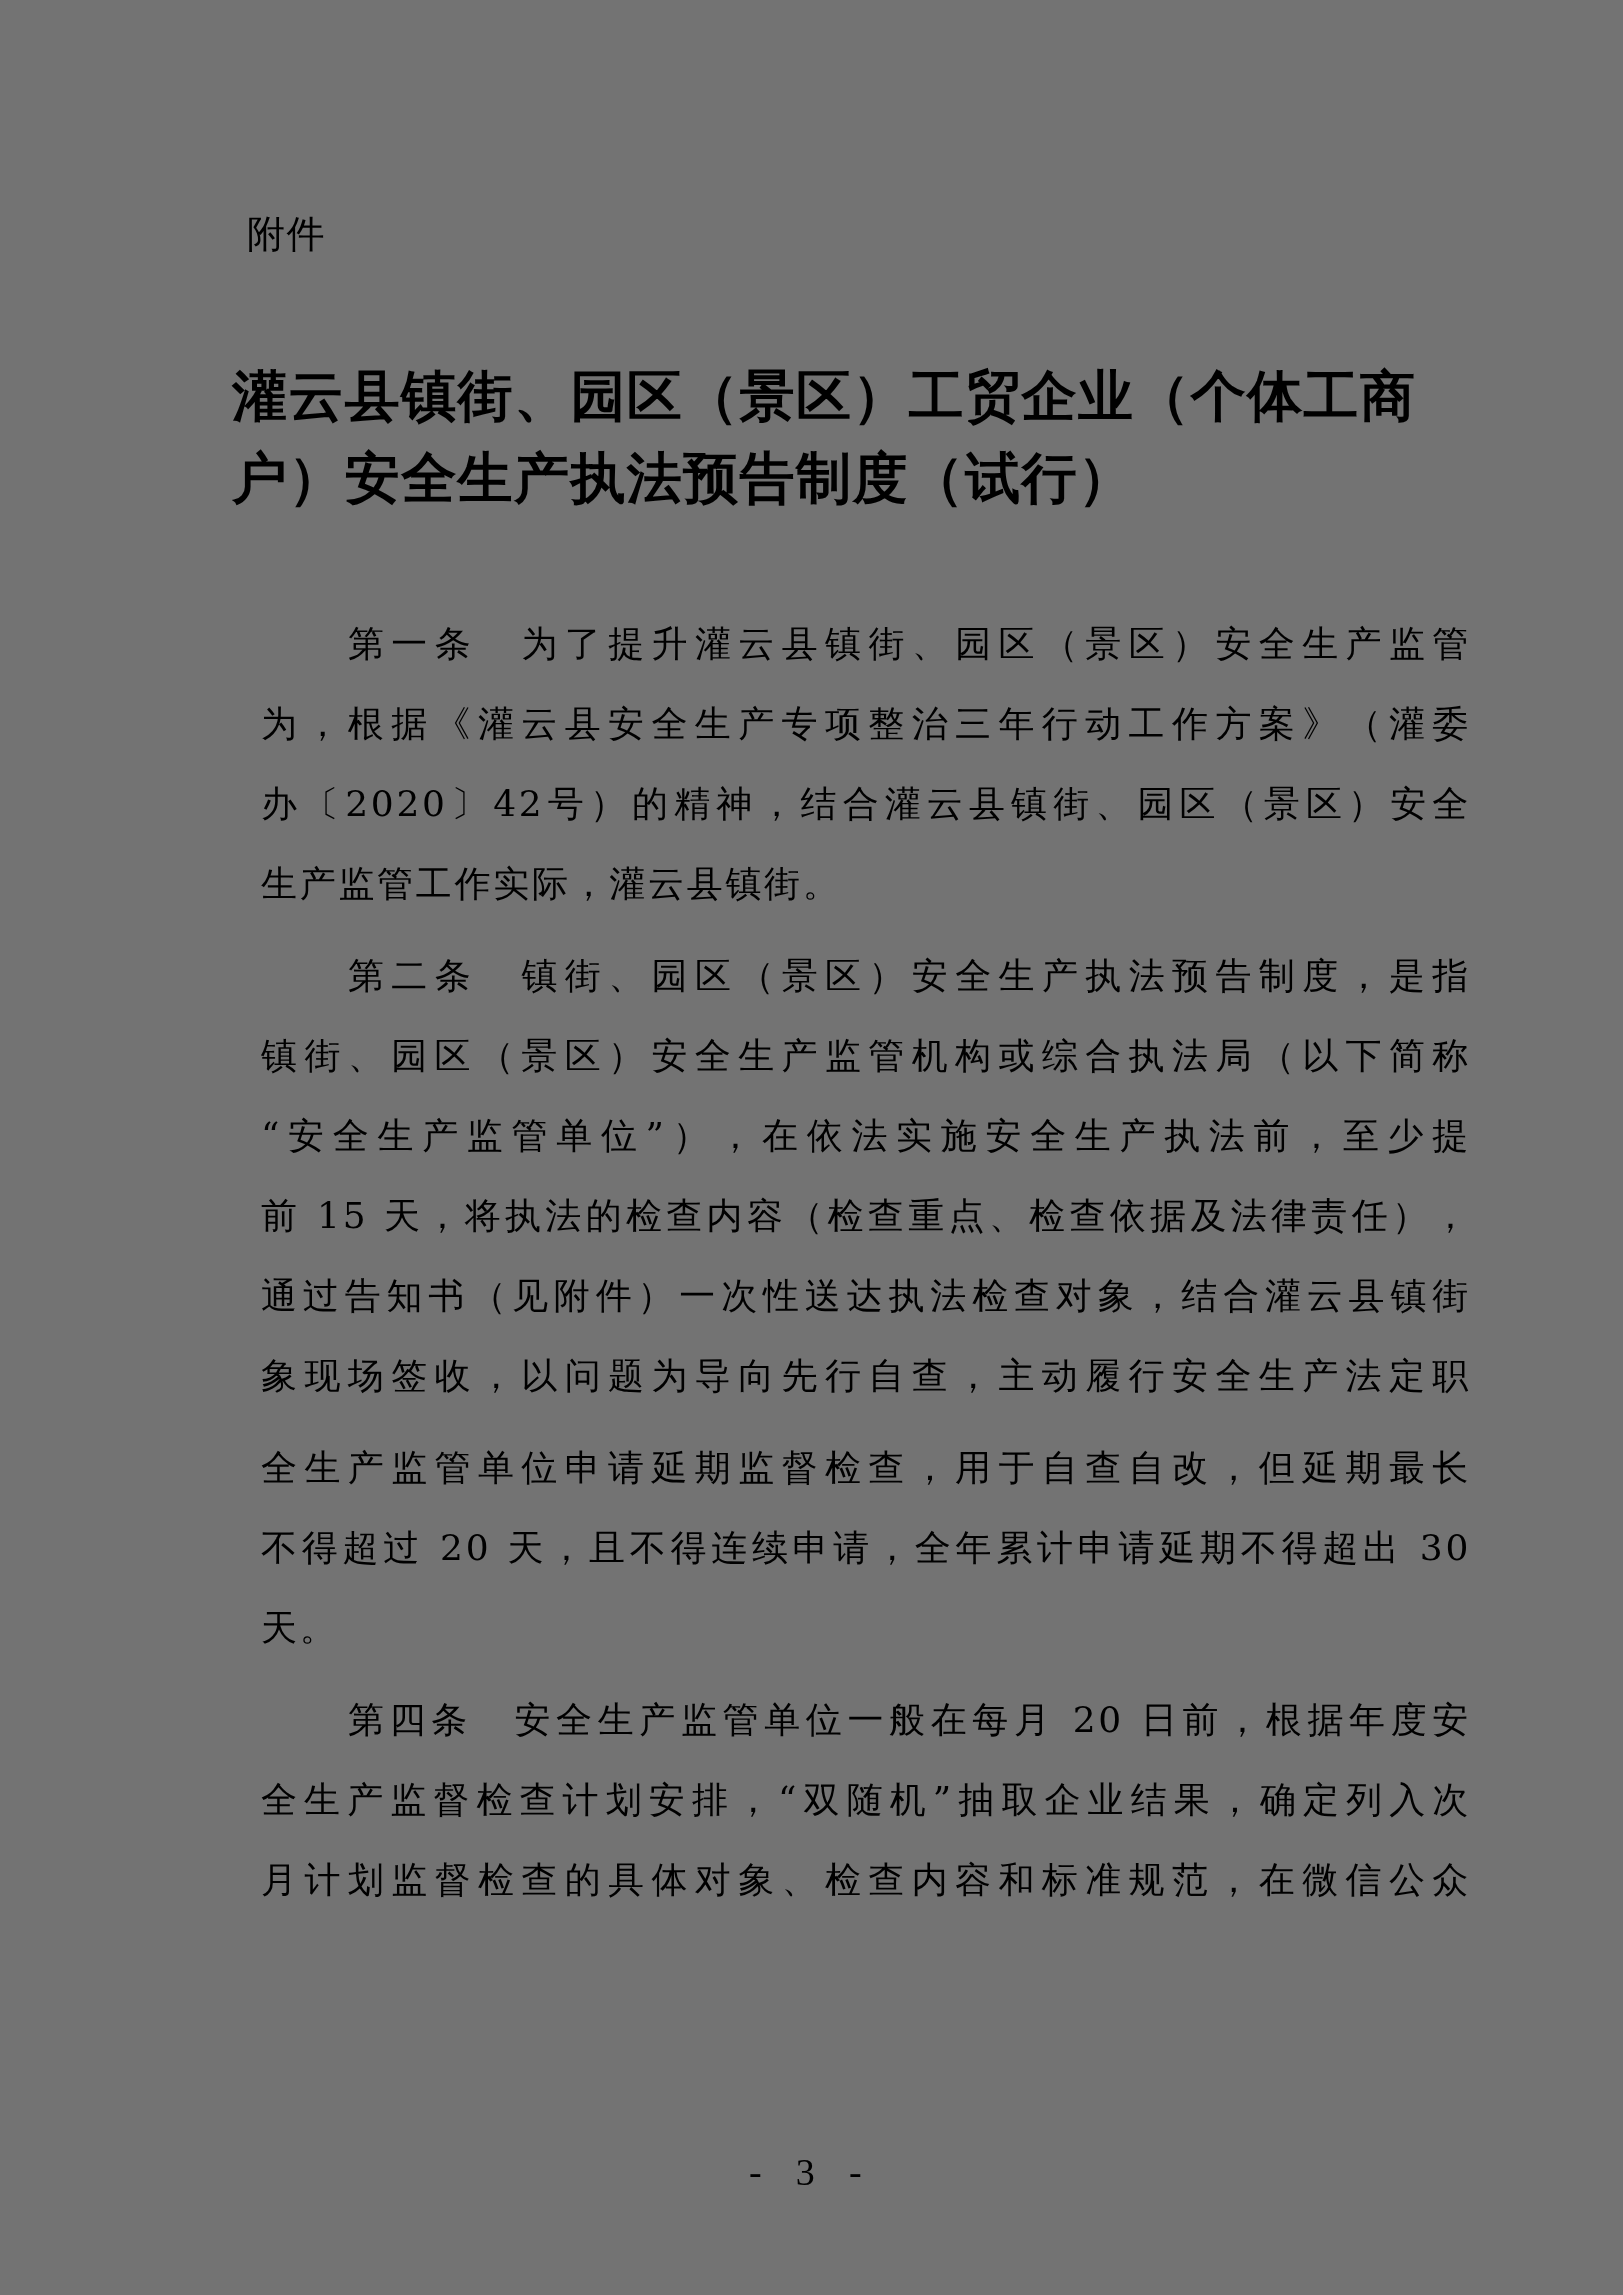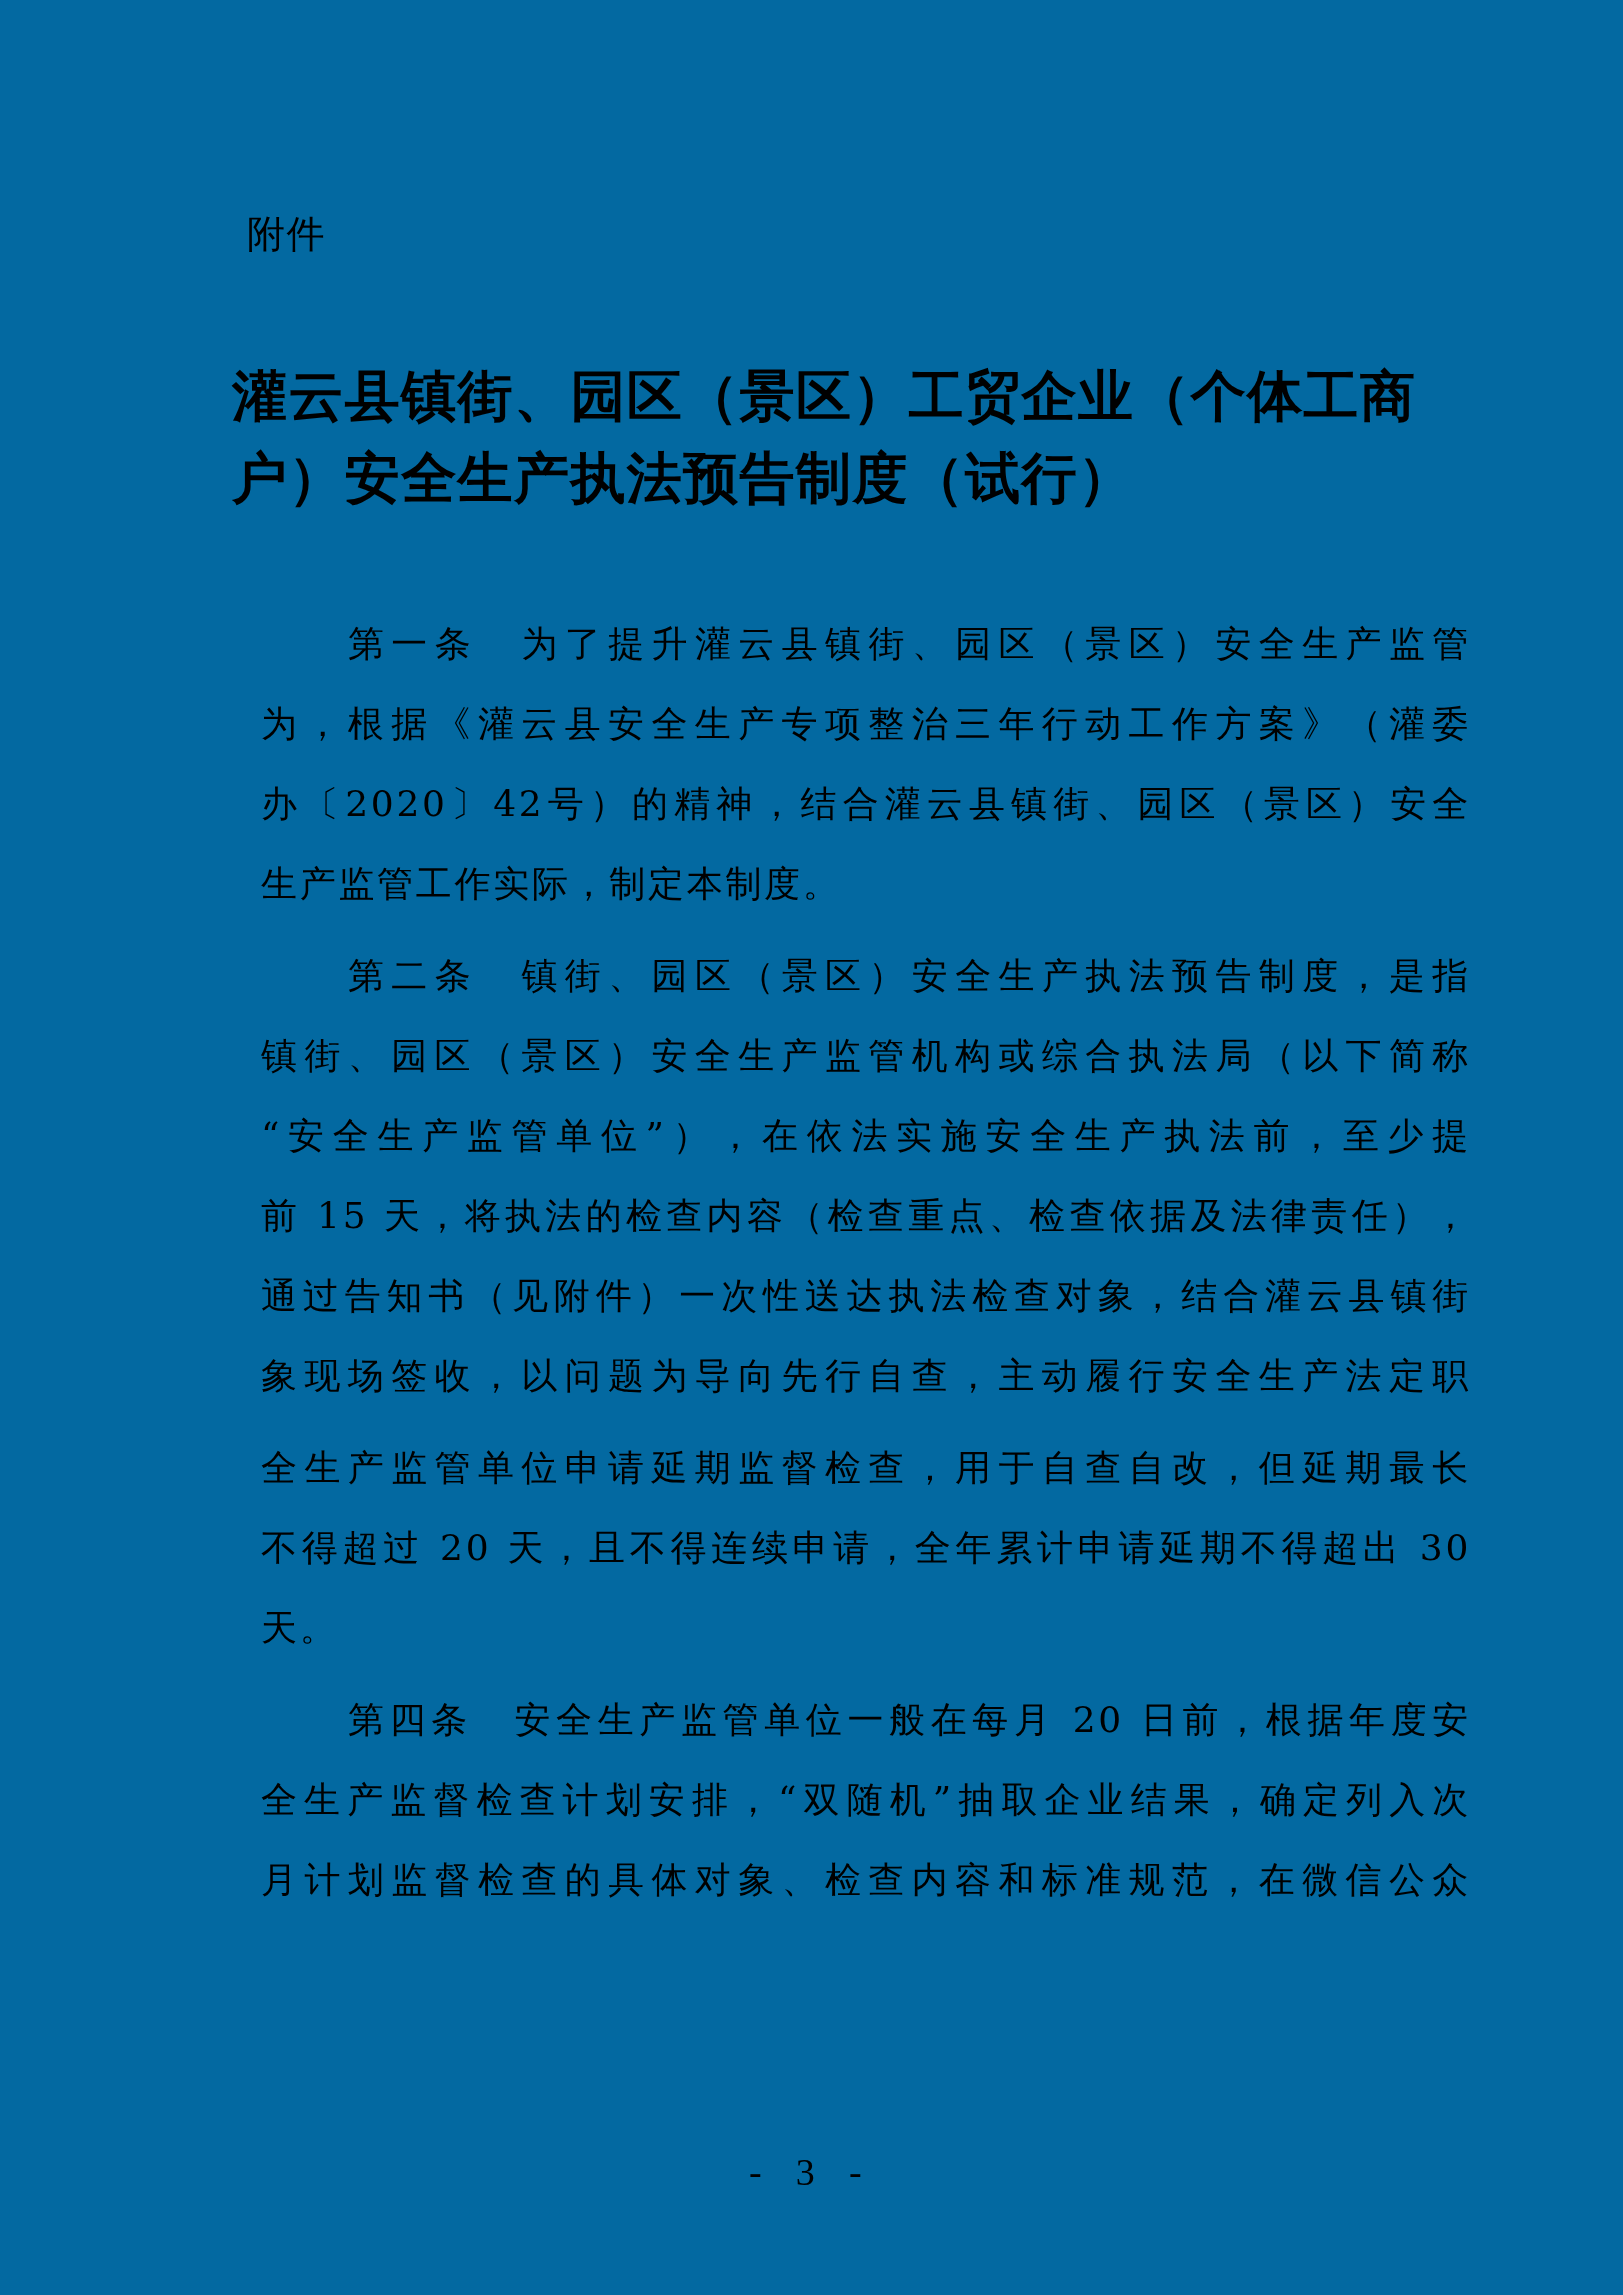--- a/index.html
+++ b/index.html
@@ -13,21 +13,21 @@
       position: relative;
       overflow: hidden;
       color: #000000;
       font-family: "DejaVu Serif", "Liberation Serif", serif;
     }
     .page {
       position: absolute;
       left: 0; top: 0;
       width: 1623px;
       height: 2295px;
-      background: #0369a1;
+      background: #737373;
     }
     .attachment-label {
       position: absolute;
       left: 247px;
       top: 210px;
       font-family: "DejaVu Sans", "Liberation Sans", sans-serif;
       font-size: 38px;
       line-height: 48px;
       letter-spacing: 1.4px;
     }
@@ -99,21 +99,21 @@
     <span class="title-line">灌云县镇街、园区（景区）工贸企业（个体工商</span>
     <span class="title-line">户）安全生产执法预告制度（试行）</span>
   </div>
 
   <div class="body-text">
 
     <div class="para">
       <span class="line first">第一条　为了提升灌云县镇街、园区（景区）安全生产监管</span>
       <span class="line">为，根据《灌云县安全生产专项整治三年行动工作方案》（灌委</span>
       <span class="line">办〔2020〕42号）的精神，结合灌云县镇街、园区（景区）安全</span>
-      <span class="line last">生产监管工作实际，制定本制度。</span>
+      <span class="line last">生产监管工作实际，灌云县镇街。</span>
     </div>
 
     <div class="para">
       <span class="line first">第二条　镇街、园区（景区）安全生产执法预告制度，是指</span>
       <span class="line">镇街、园区（景区）安全生产监管机构或综合执法局（以下简称</span>
       <span class="line">“安全生产监管单位”），在依法实施安全生产执法前，至少提</span>
       <span class="line">前 15 天，将执法的检查内容（检查重点、检查依据及法律责任），</span>
       <span class="line">通过告知书（见附件）一次性送达执法检查对象，结合灌云县镇街</span>
       <span class="line">象现场签收，以问题为导向先行自查，主动履行安全生产法定职</span>
     </div>

